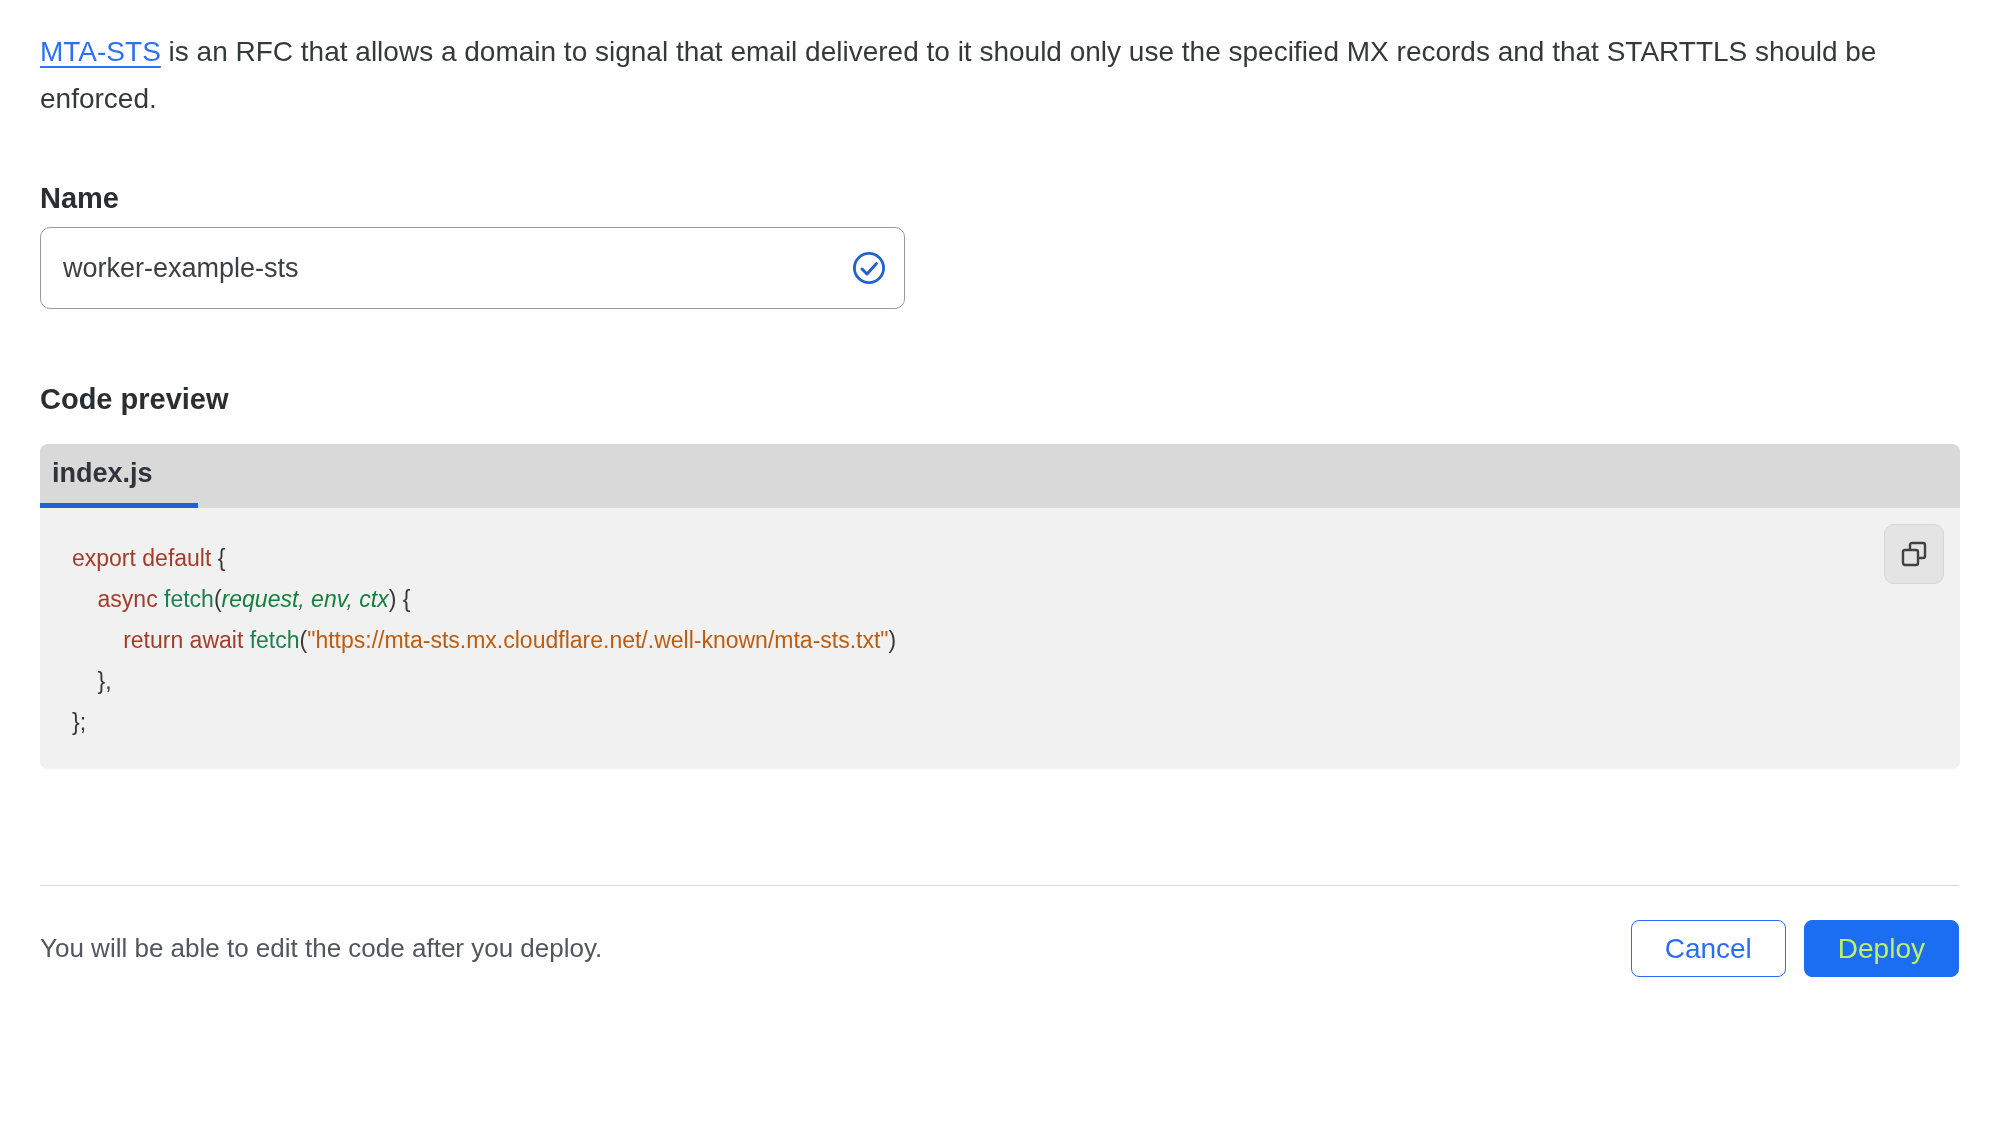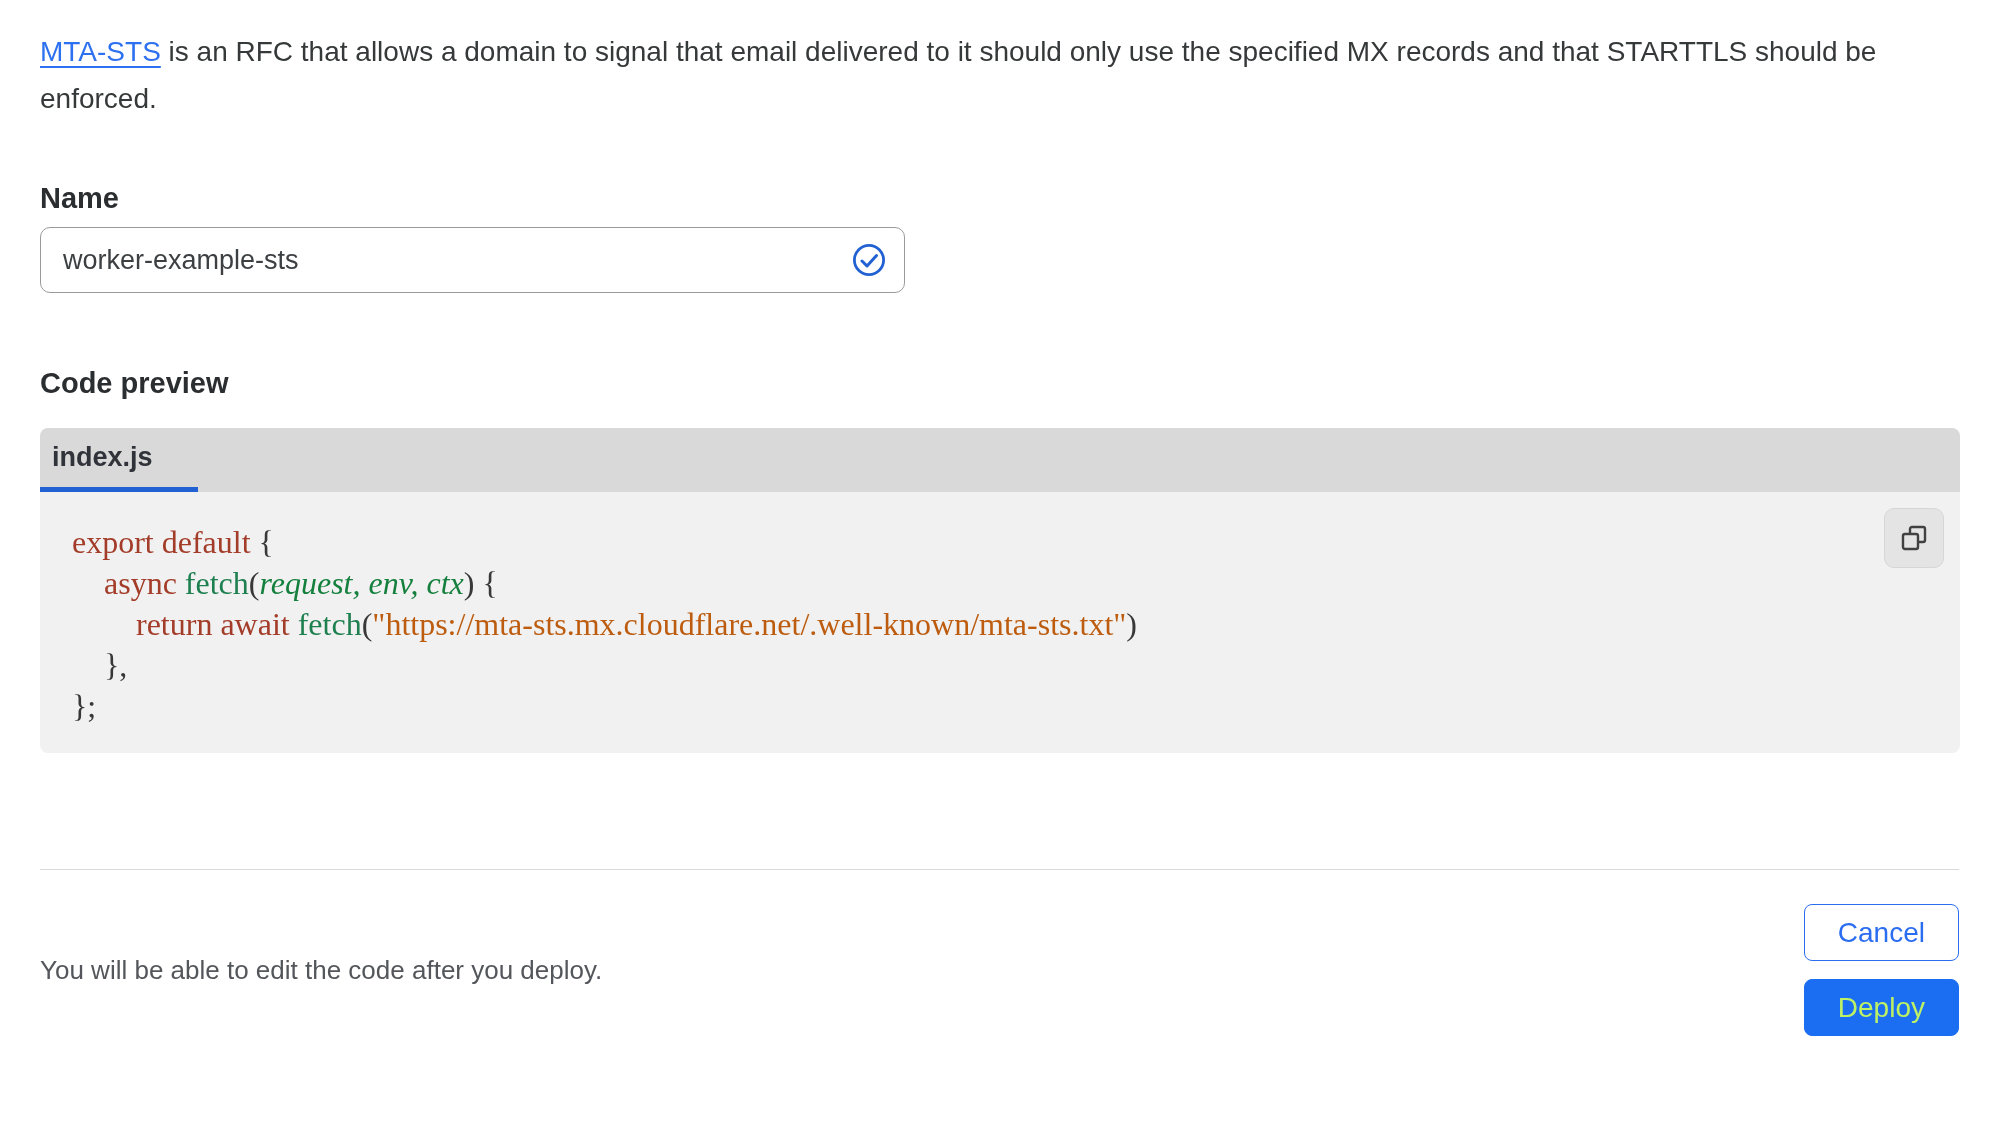--- a/index.html
+++ b/index.html
@@ -38,21 +38,21 @@
     color: #2b2e30;
   }
 
   .input-wrap {
     position: relative;
     margin-top: 12px;
     width: 865px;
   }
   .input-wrap input {
     width: 100%;
-    height: 66px;
+    height: 82px;
     border: 1px solid #9b9b9b;
     border-radius: 10px;
     padding: 0 94px 0 22px;
     font-size: 27px;
     font-family: "Liberation Sans", sans-serif;
     color: #3d4043;
     background: #ffffff;
     outline: none;
   }
   .valid-icon {
@@ -95,22 +95,22 @@
     cursor: pointer;
   }
   .code-area {
     position: relative;
     background: #f1f1f2;
     border-radius: 0 0 8px 8px;
     padding: 30px 32px 26px 32px;
     min-height: 257px;
   }
   .code-line {
-    font-family: Liberation Serif, serif;
-    font-size: 32px;
+    font-family: Liberation Sans, sans-serif;
+    font-size: 23px;
     line-height: 41px;
     white-space: pre;
     color: #383838;
   }
   .tok-k { color: #a33c28; }
   .tok-f { color: #1e7f4f; }
   .tok-v { color: #15803d; font-style: italic; text-align: right; }
   .tok-s { color: #bd5c0e; }
   .tok-p { color: #383838; }
 
@@ -144,21 +144,20 @@
     justify-content: space-between;
   }
   .footer-note {
     font-size: 26px;
     color: #53565a;
   }
   .footer-actions {
     display: flex;
     align-items: flex-end;
     gap: 18px;
-    flex-direction: column;
   }
   .btn {
     height: 57px;
     padding: 0 33px;
     border-radius: 8px;
     font-size: 28px;
     font-family: "Liberation Sans", sans-serif;
     cursor: pointer;
     display: flex;
     align-items: center;

